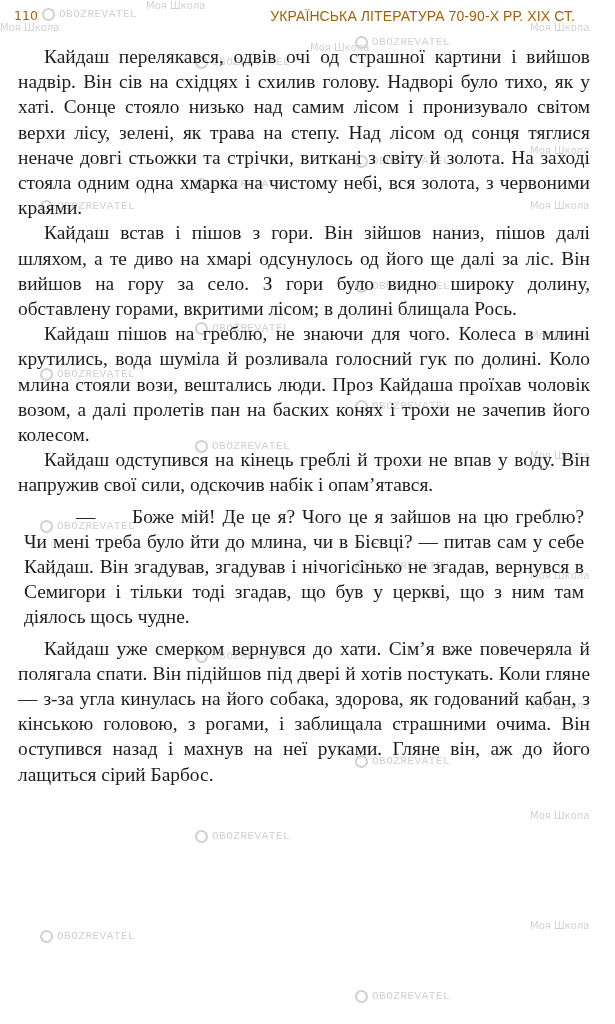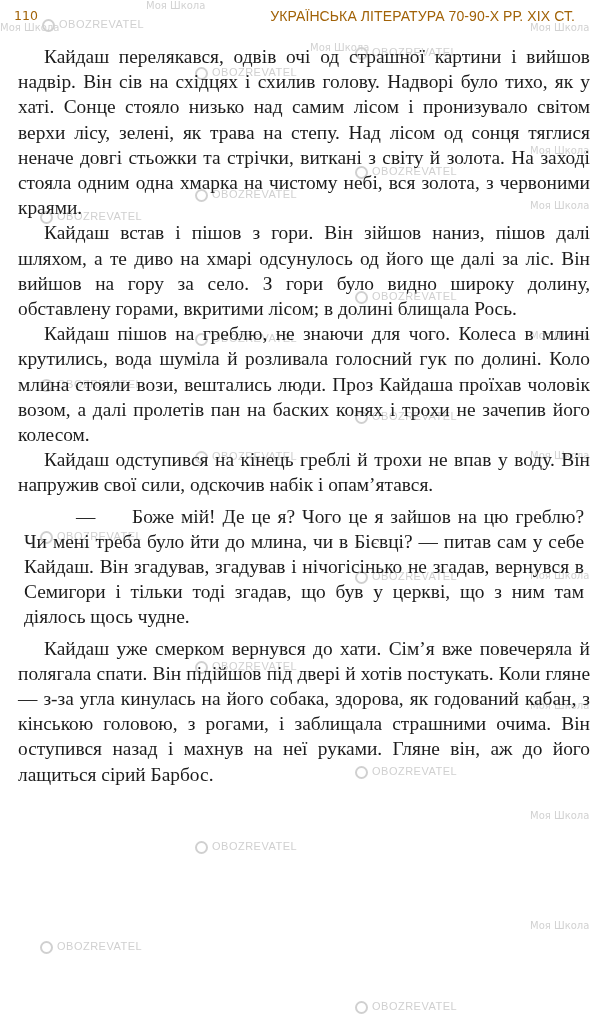--- a/index.html
+++ b/index.html
@@ -13,21 +13,21 @@
     .running-title { position: absolute; right: 0; top: 2px; letter-spacing: 0.1px; font-family: "Liberation Sans", sans-serif; font-size: 14px; }
     .body-text {
       position: absolute; top: 44px; left: 18px; width: 572px;
       font-family: "Liberation Serif", serif; font-size: 19.4px; line-height: 25.2px; color: #1c1c1c;
       text-align: justify;
     }
     .para { margin: 0; text-indent: 26px; text-align: justify; }
     .dash-para { margin: 6px; text-align: justify; }
     .dash { display: inline-block; width: 56px; text-indent: 0; }
     .wm { position: absolute; font-family: "DejaVu Sans", sans-serif; font-size: 10px; color: #d2d2d2; pointer-events: none; white-space: nowrap; }
-    .wm-logo { position: absolute; font-family: Liberation Sans, sans-serif; font-size: 11px; color: #d0d0d0; pointer-events: none; white-space: nowrap; letter-spacing: 0.5px; margin-top: 10px; }
+    .wm-logo { position: absolute; font-family: Liberation Mono, monospace; font-size: 11px; color: #d0d0d0; pointer-events: none; white-space: nowrap; letter-spacing: 0.5px; }
     .wm-logo .circ { display: inline-block; width: 13px; height: 13px; border: 2px solid #d0d0d0; border-radius: 50%; vertical-align: middle; margin-right: 4px; box-sizing: border-box; }
   </style>
 </head>
 <body>
 
 <div class="page">
 
   <span class="wm" style="left:0px;top:22px;">Моя Школа</span>
   <span class="wm-logo" style="left:42px;top:8px;"><span class="circ"></span><span>OBOZREVATEL</span></span>
   <span class="wm" style="left:146px;top:0px;">Моя Школа</span>

